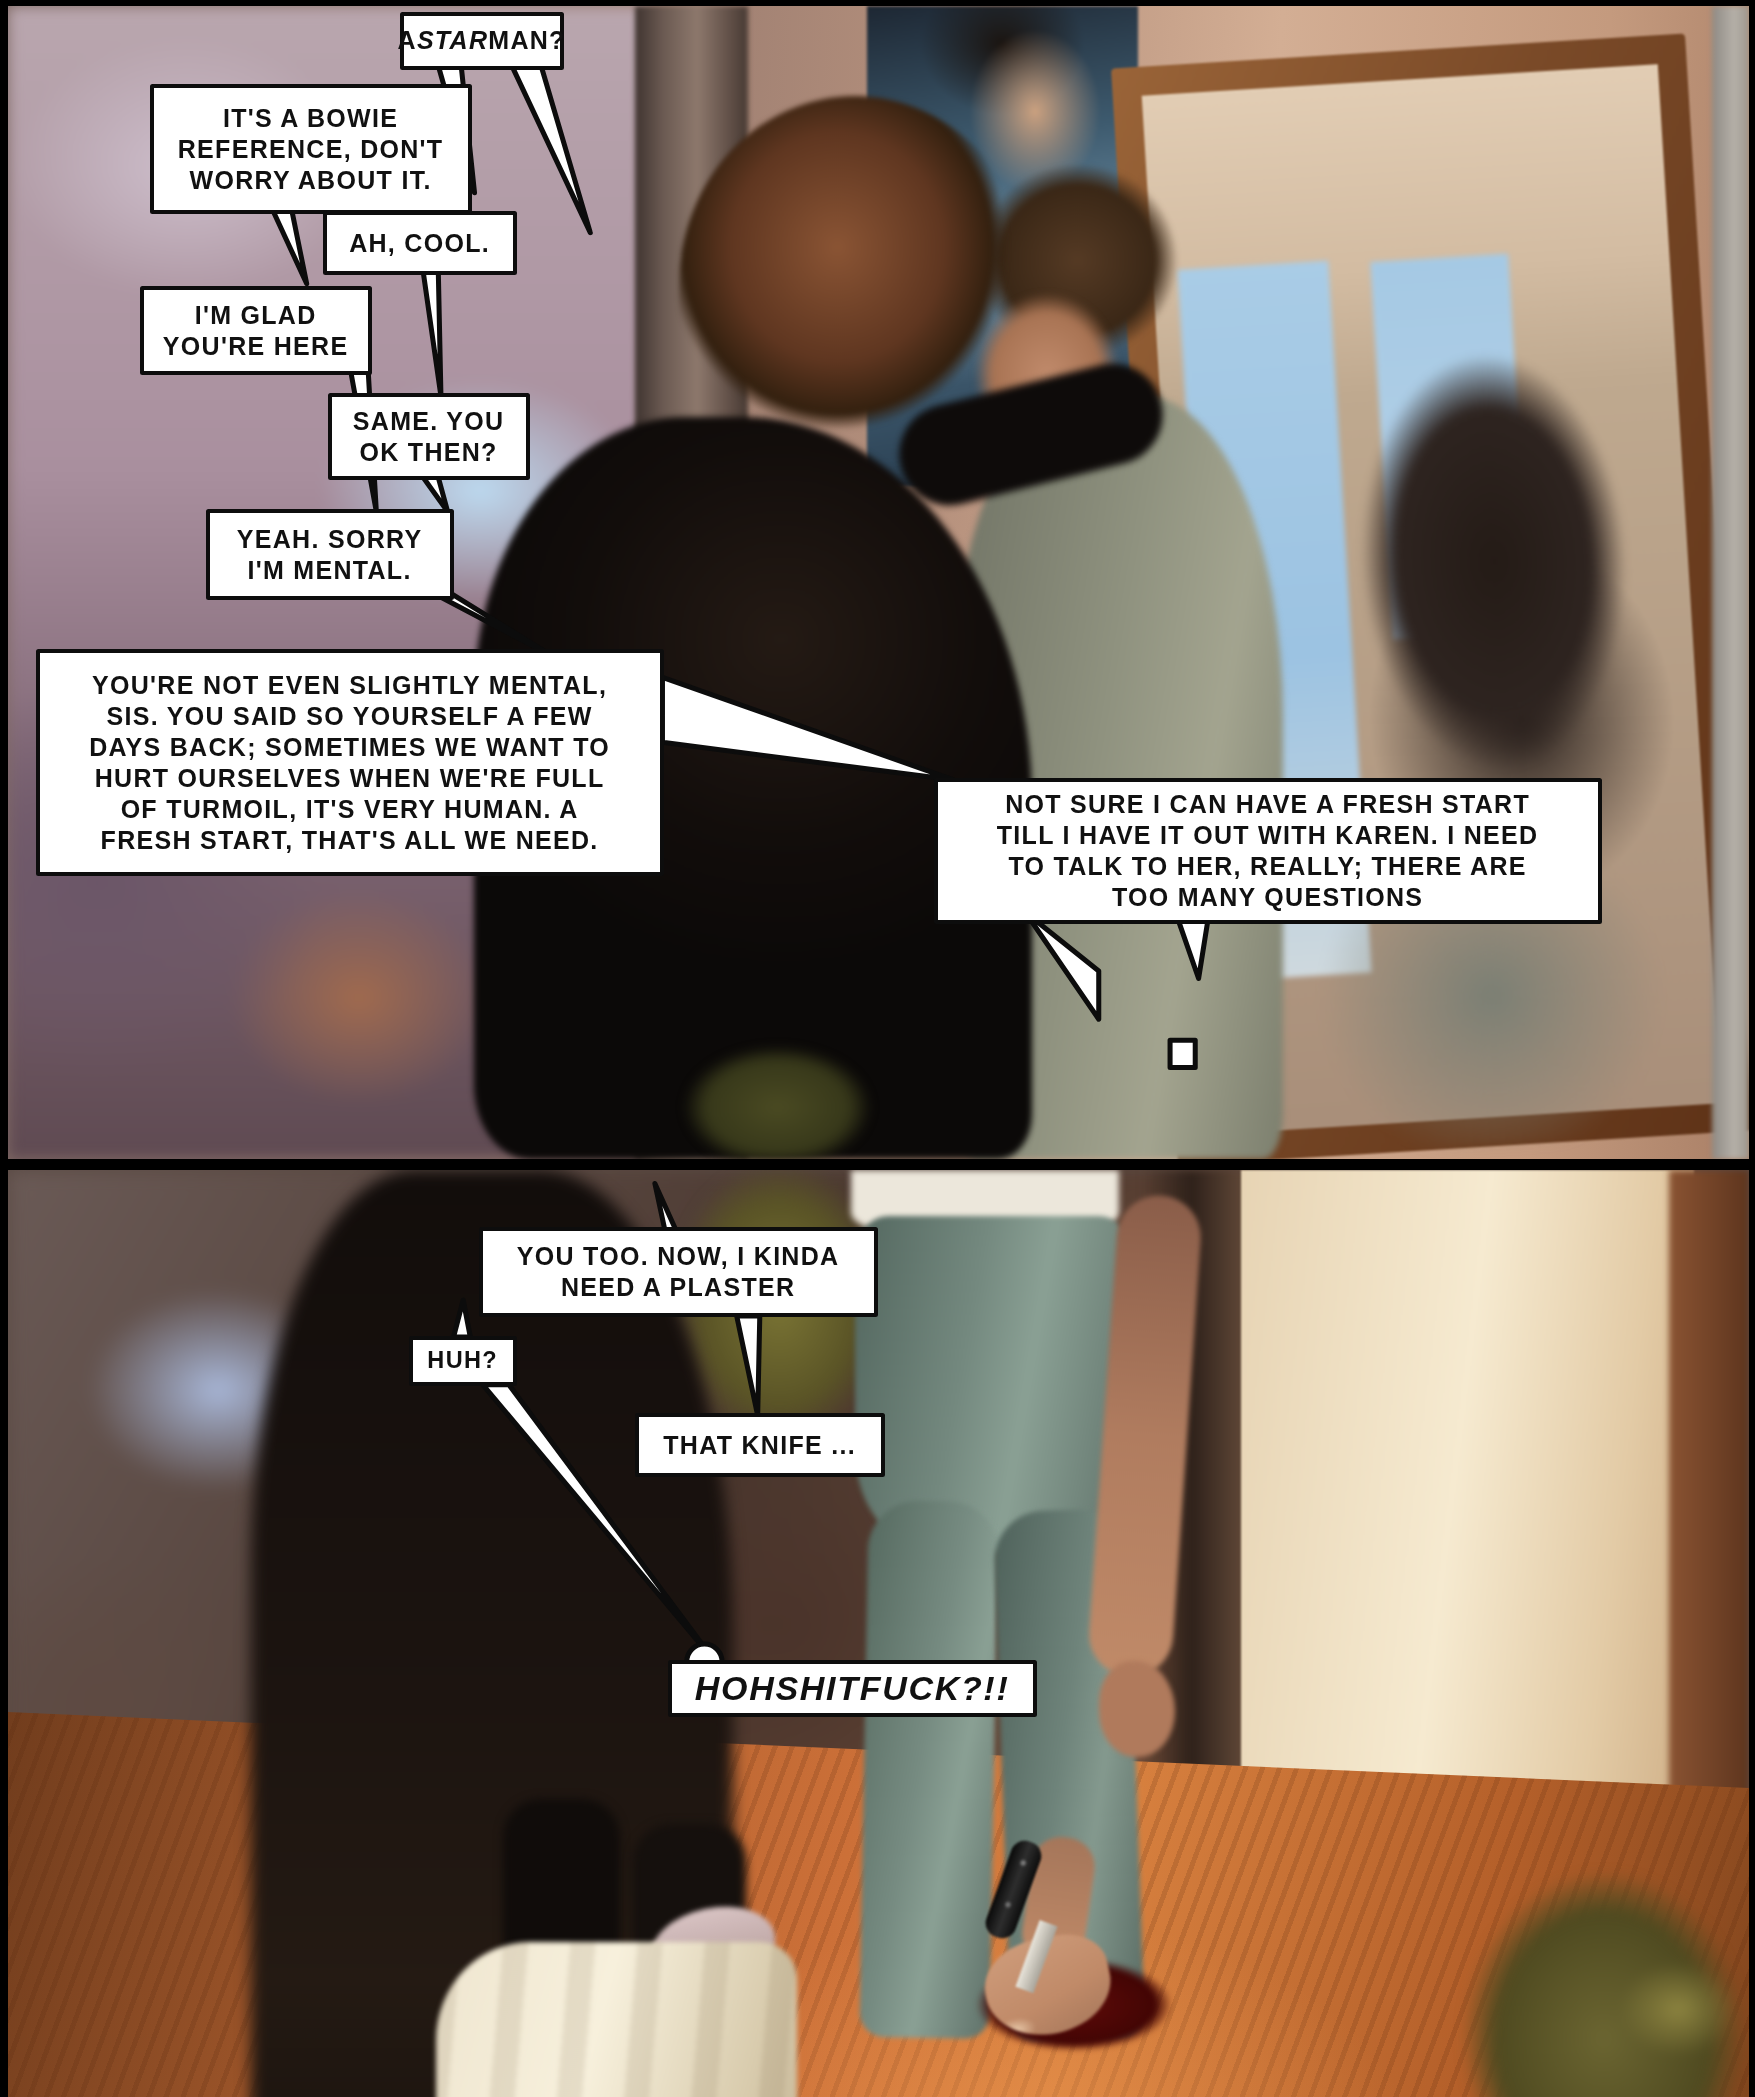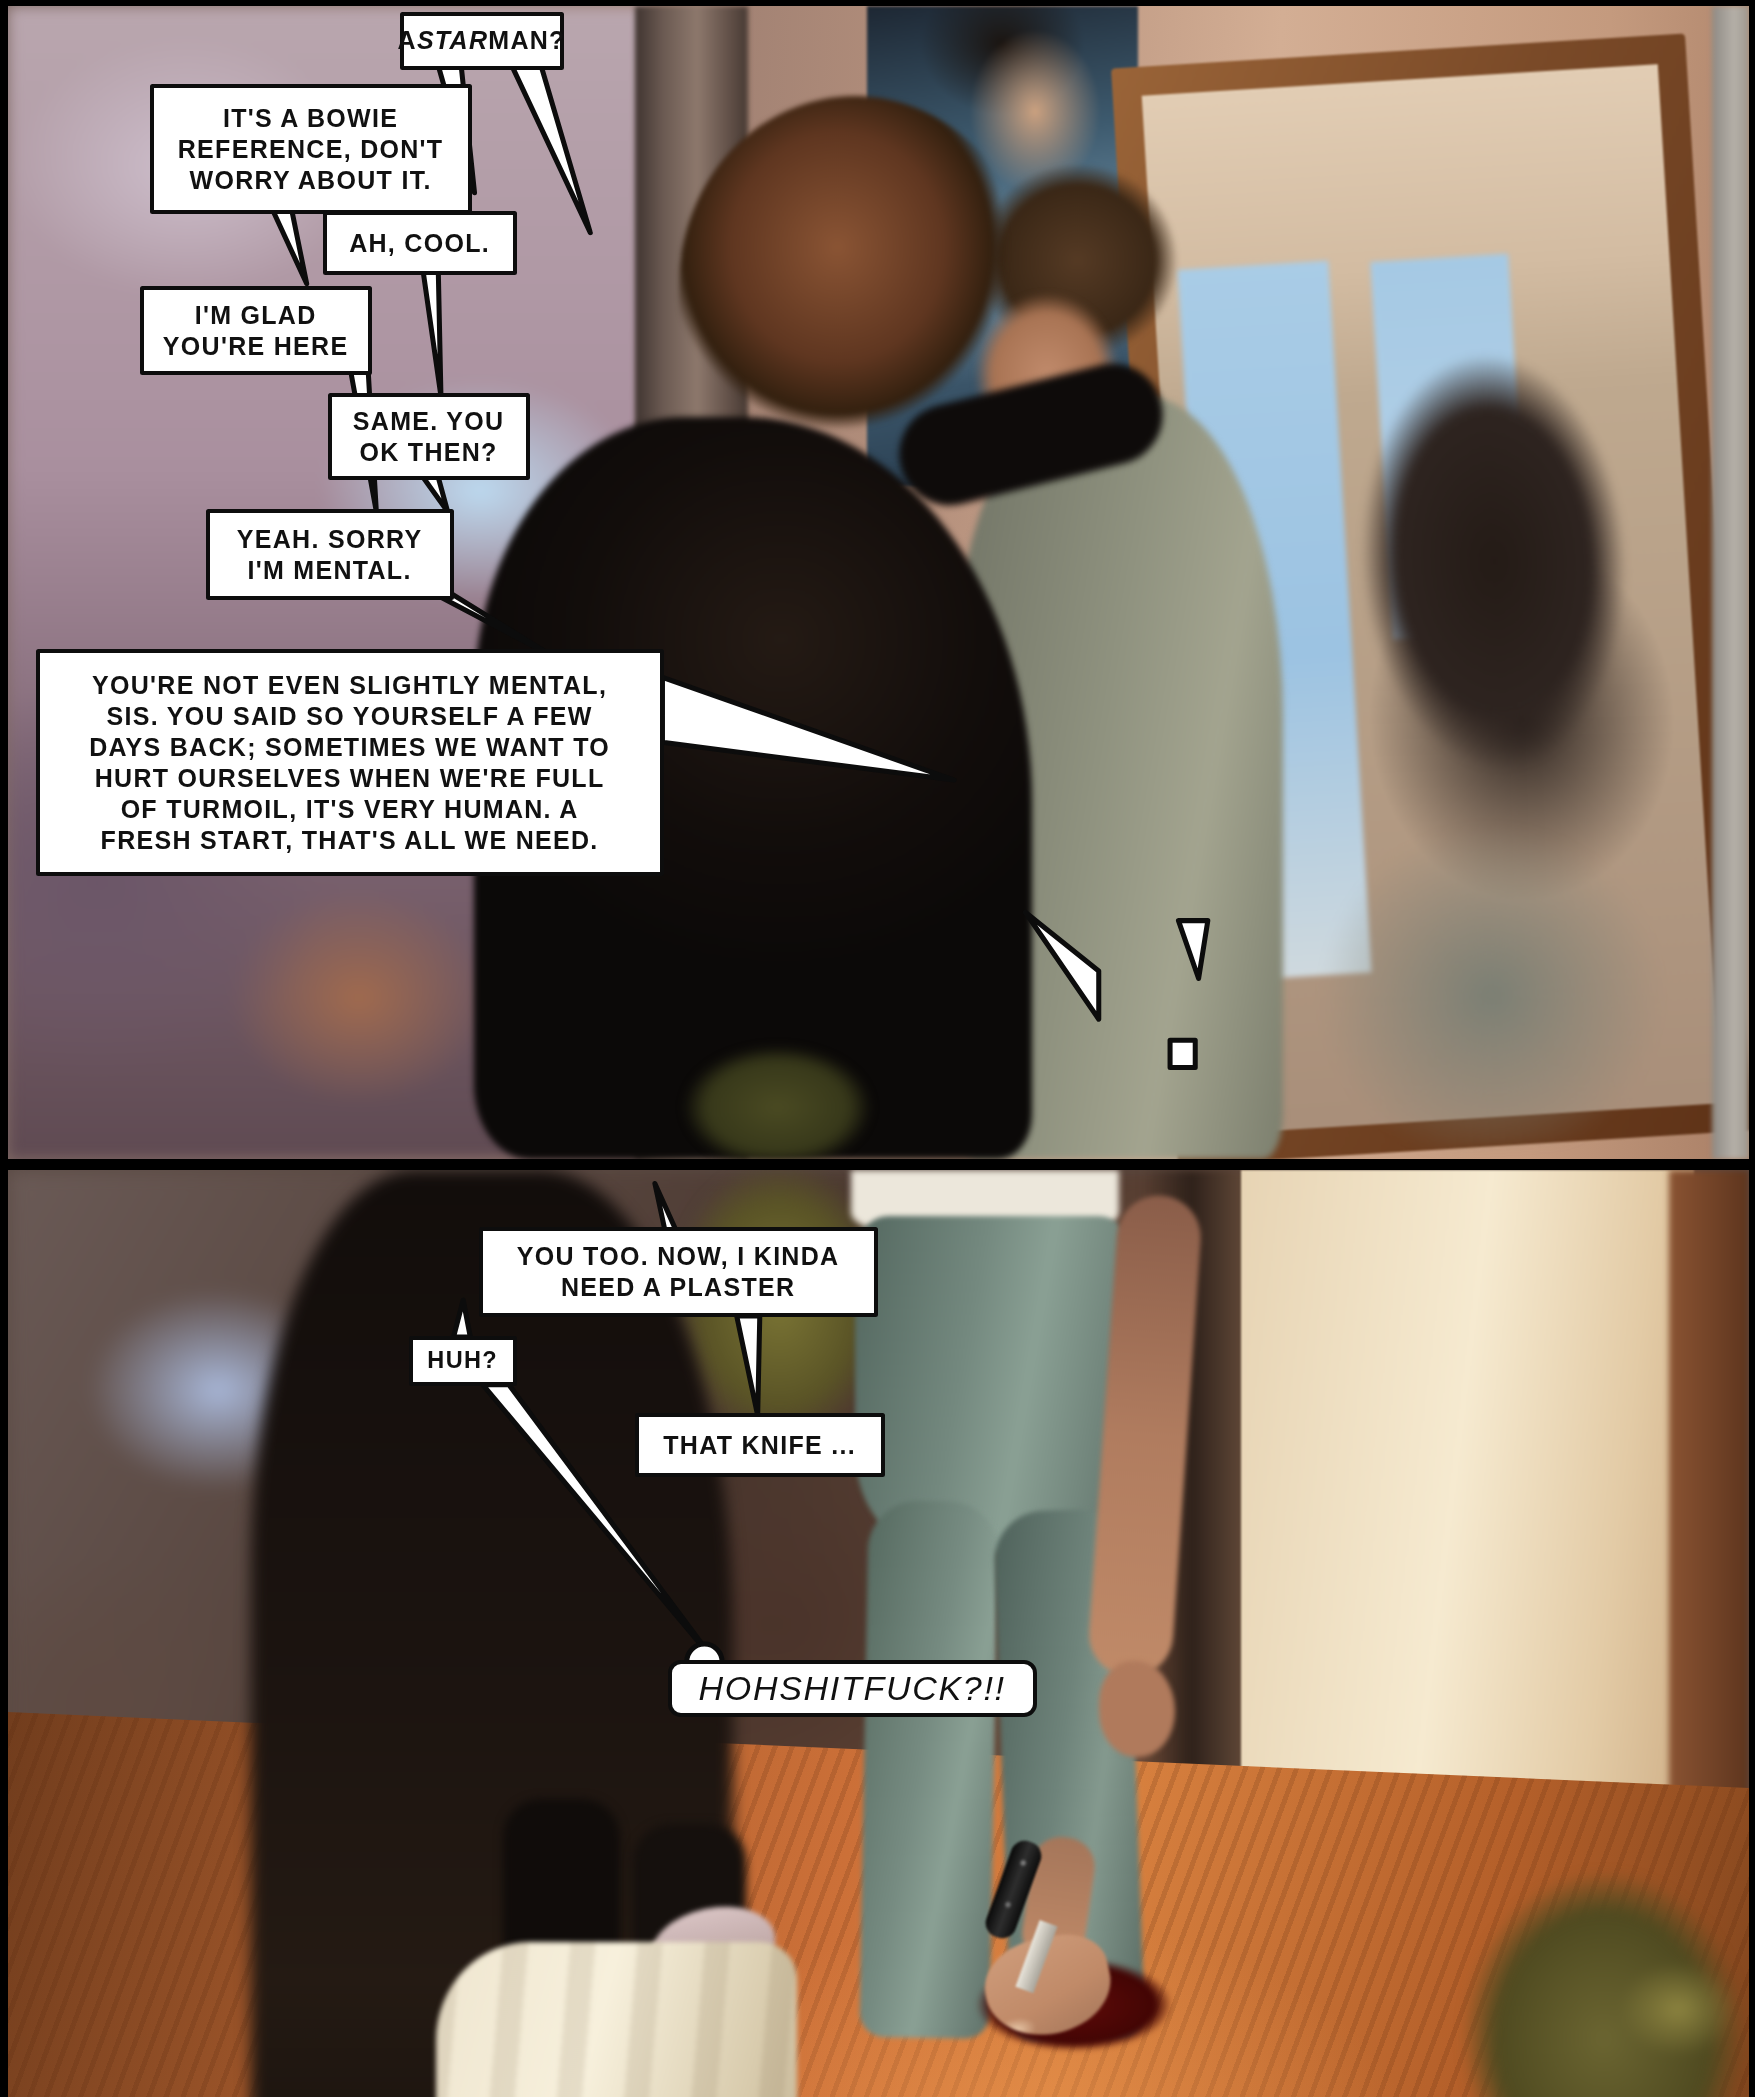--- a/index.html
+++ b/index.html
@@ -10,21 +10,21 @@
   #panel-2{top:1170px;height:1150px;}
   .shape{position:absolute;}
   .tails{position:absolute;left:0;top:0;z-index:40;}
   .tails polygon,.tails circle{fill:#fff;stroke:#0c0c0c;stroke-width:12;stroke-linejoin:round;}
   .bubble{position:absolute;z-index:50;background:var(--bubble_bg,#fff);
           border:4.6px solid var(--bubble_border,#0d0d0d);border-radius:2.5px;
           color:var(--bubble_text,#111);display:flex;align-items:center;justify-content:center;
           text-align:center;font-weight:700;font-size:25px;line-height:1.24;
           letter-spacing:1.3px;white-space:pre-line;padding:2.5px 8.4px;box-sizing:border-box;}
   .bubble .emph{font-style:italic;}
-  .shout{font-style:italic;font-size:34px;font-weight:400;letter-spacing:1.7px;border-radius:13px;}
+  .shout{font-style:italic;font-size:34px;font-weight:700;letter-spacing:1.7px;}
 </style>
 </head>
 <body>
 
 <div class="panel" id="panel-1">
 
   <div class="shape" style="left:0;top:0;width:1741px;height:1153px;
     background:linear-gradient(94deg,#7d6862 0%,#93776d 30%,#b5907c 52%,#d3ae94 70%,#c49a7e 88%,#a97f66 100%);"></div>
 
   <div class="shape" style="left:0;top:0;width:638px;height:1153px;filter:blur(6.7px);
@@ -109,20 +109,24 @@
   <div class="bubble" style="left:320px;top:387px;width:202px;height:87px;">SAME. YOU
 OK THEN?</div>
   <div class="bubble" style="left:198px;top:503px;width:248px;height:91px;">YEAH. SORRY
 I'M MENTAL.</div>
   <div class="bubble" style="left:28px;top:643px;width:628px;height:227px;">YOU'RE NOT EVEN SLIGHTLY MENTAL,
 SIS. YOU SAID SO YOURSELF A FEW
 DAYS BACK; SOMETIMES WE WANT TO
 HURT OURSELVES WHEN WE'RE FULL
 OF TURMOIL, IT'S VERY HUMAN. A
 FRESH START, THAT'S ALL WE NEED.</div>
+  <div class="bubble" style="left:926px;top:772px;width:668px;height:146px;">NOT SURE I CAN HAVE A FRESH START
+TILL I HAVE IT OUT WITH KAREN. I NEED
+TO TALK TO HER, REALLY; THERE ARE
+TOO MANY QUESTIONS</div>
 </div>
 
 <div class="panel" id="panel-2">
 
   <div class="shape" style="left:0;top:0;width:1237px;height:734px;filter:blur(9.2px);
     background:
       radial-gradient(218px 168px at 17% 30%, #a8b7d8, rgba(168,183,216,0) 60%),
       radial-gradient(180px 138px at 37% 20%, #b9a9c9, rgba(185,169,201,0) 60%),
       radial-gradient(260px 218px at 8% 72%, #5e4a42, rgba(94,74,66,0) 66%),
       radial-gradient(319px 268px at 62% 62%, #4a332a, rgba(74,51,42,0) 70%),

